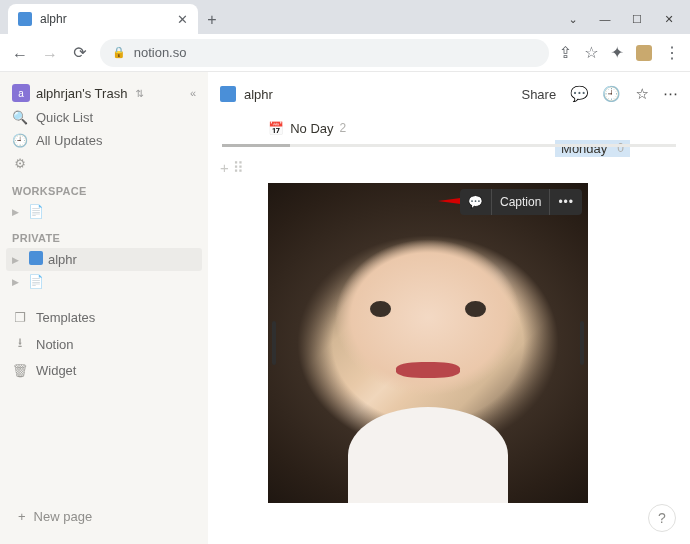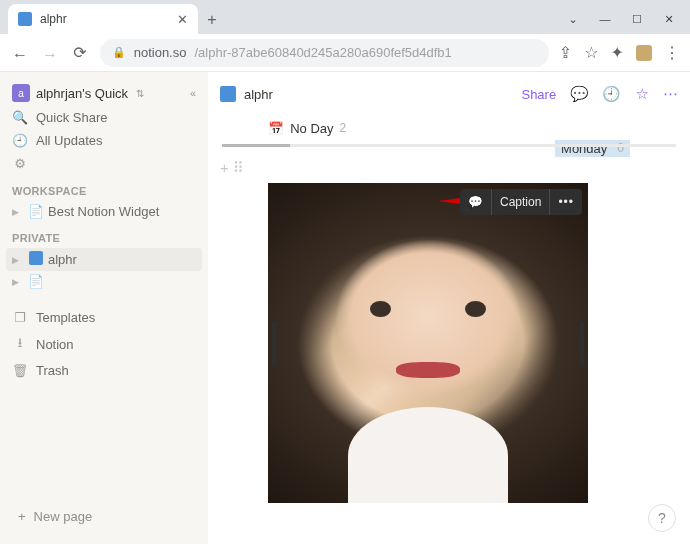--- a/index.html
+++ b/index.html
@@ -36,21 +36,21 @@
 .sb-page.active { background: #ecebe8; }
 .sb-page .tri { color: #b7b6b3; font-size: 9px; width: 12px; }
 .sb-page .pi { width: 16px; text-align: center; }
 .sb-footer { margin-top: auto; padding: 6px; }
 .sb-new { display: flex; align-items: center; gap: 8px; color: #8f8e8b; padding: 6px; }
 
 .content { flex: 1; display: flex; flex-direction: column; background: #fff; position: relative; }
 .topbar { height: 44px; display: flex; align-items: center; padding: 0 12px; font-size: 13px; }
 .topbar .doc-icon { width: 16px; height: 16px; background: #4a8fd8; border-radius: 2px; margin-right: 8px; }
 .topbar .title { color: #37352f; }
-.topbar .right { margin-left: auto; display: flex; align-items: center; gap: 14px; color: #8b5cf6; }
+.topbar .right { margin-left: auto; display: flex; align-items: center; gap: 14px; color: #404040; }
 .topbar .right .icn { font-size: 15px; }
 
 .sub-tabs { display: flex; align-items: center; padding: 0 60px; font-size: 13px; gap: 60px; height: 24px; }
 .sub-tabs .tabitem { display: flex; align-items: center; gap: 6px; color: #37352f; }
 .sub-tabs .tabitem.sel { background: #d3e5f5; padding: 1px 6px; border-radius: 0; margin-top: 40px; }
 .sub-tabs .count { color: #b0afac; font-size: 12px; }
 .progress { height: 3px; background: #e9e9e7; margin: 4px 14px 0; position: relative; }
 .progress::before { content: ''; position: absolute; left: 0; width: 15%; height: 100%; background: #b7b7b5; }
 
 .canvas { flex: 1; position: relative; padding: 30px 60px 0 30px; }
@@ -97,56 +97,54 @@
   </div>
 </div>
 
 <div class="addr-bar">
   <div class="nav-btn">←</div>
   <div class="nav-btn" style="color:#bdbdbd;">→</div>
   <div class="nav-btn">⟳</div>
   <div class="url-box">
     <span class="lock">🔒</span>
     <span>notion.so</span>
-      <span class="url-path">/alphr-87abe60840d245a280a690fef5d4dfb1</span>
   </div>
   <div class="addr-icons">
     <span>⇪</span>
     <span>☆</span>
     <span>✦</span>
     <span class="ext"></span>
     <span>⋮</span>
   </div>
 </div>
 
 <div class="app">
   <div class="sidebar">
     <div class="sb-header">
       <span class="sb-logo">a</span>
-      <span>alphrjan's Quick</span>
+      <span>alphrjan's Trash</span>
       <span class="chev">⇅</span>
       <span class="dbl">«</span>
     </div>
     <div class="sb-item">
         <span class="icon">🔍</span>
-        <span>Quick Share</span>
+        <span>Quick List</span>
       </div>
     <div class="sb-item">
         <span class="icon">🕘</span>
         <span>All Updates</span>
       </div>
     <div class="sb-item">
         <span class="icon">⚙</span>
       </div>
 
     <div class="sb-section">WORKSPACE</div>
     <div class="sb-page">
       <span class="tri">▶</span>
       <span class="pi">📄</span>
-      <span>Best Notion Widget</span>
     </div>
 
     <div class="sb-section">PRIVATE</div>
     <div class="sb-page active">
       <span class="tri">▶</span>
       <span class="pi" style="display:inline-block;"><span style="display:inline-block;width:14px;height:14px;background:#4a8fd8;border-radius:2px;"></span></span>
       <span>alphr</span>
     </div>
     <div class="sb-page">
       <span class="tri">▶</span>
@@ -157,21 +155,21 @@
     <div class="sb-item">
         <span class="icon">❐</span>
         <span>Templates</span>
       </div>
     <div class="sb-item">
         <span class="icon">⭳</span>
         <span>Notion</span>
       </div>
     <div class="sb-item">
         <span class="icon">🗑</span>
-        <span>Trash</span>
+        <span>Widget</span>
       </div>
 
     <div class="sb-footer">
       <div class="sb-new">
         <span>+</span>
         <span>New page</span>
       </div>
     </div>
   </div>
 

